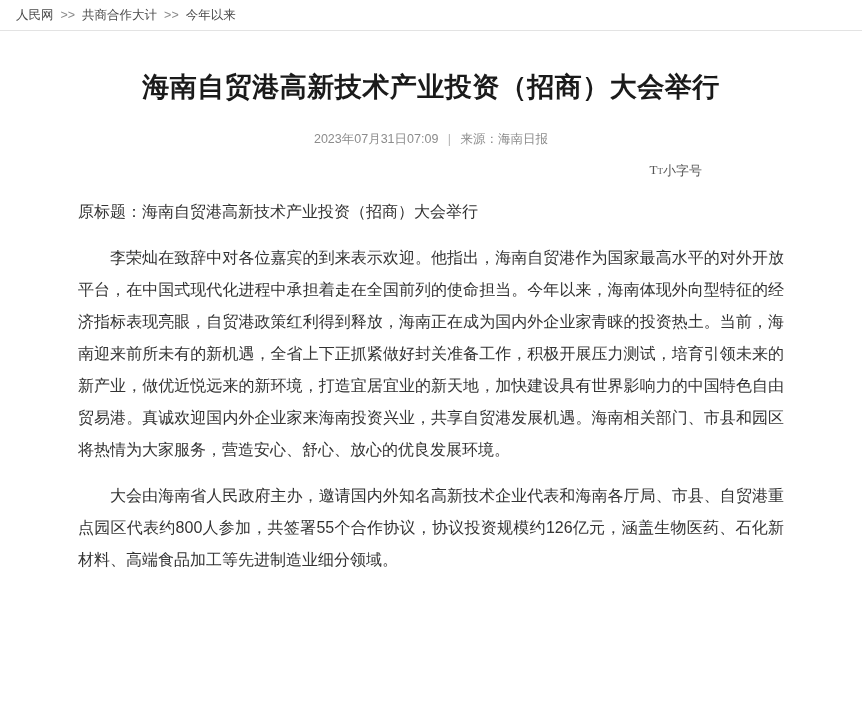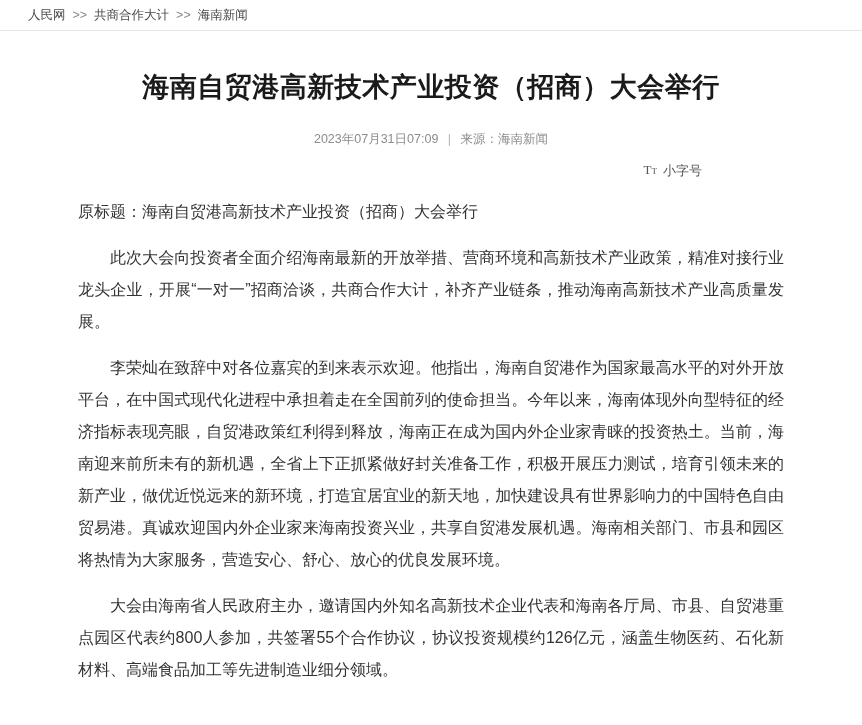--- a/index.html
+++ b/index.html
@@ -19,21 +19,21 @@
     width: 862px;
     height: 725px;
     background: #ffffff;
   }
   
   .breadcrumb-bar {
     height: 30px;
     border-bottom: 1px solid #e3e3e3;
     display: flex;
     align-items: center;
-    padding-left: 28px;
+    padding-left: 16px;
     font-size: 12.5px;
     color: #4a4a4a;
     background: #ffffff;
   }
   .breadcrumb-bar a,
   .breadcrumb-bar span.crumb {
     color: #4a4a4a;
     text-decoration: none;
     white-space: nowrap;
   }
@@ -71,21 +71,20 @@
     margin: 0 6px;
     color: #b5b5b5;
   }
   
   .fontsize-ctrl {
     display: flex;
     align-items: flex-start;
     justify-content: flex-end;
     margin-top: 14px;
     padding-right: 100px;
-    gap: 6px;
     font-size: 13px;
     color: #555555;
     cursor: pointer;
     user-select: none;
   }
   .fontsize-ctrl .tt-icon {
     font-size: 13px;
     color: #555555;
     font-family: "Liberation Serif", serif;
     line-height: 1;
@@ -118,40 +117,39 @@
 </head>
 <body>
 
 <div class="page">
 
   <div class="breadcrumb-bar">
     <a href="#" class="crumb">人民网</a>
     <span class="sep">&gt;&gt;</span>
     <a href="#" class="crumb">共商合作大计</a>
     <span class="sep">&gt;&gt;</span>
-    <a href="#" class="crumb">海南新闻</a>
+    <a href="#" class="crumb">今年以来</a>
   </div>
 
   <div class="article">
     <h1 class="headline">海南自贸港高新技术产业投资（招商）大会举行</h1>
     <div class="meta">
       <span>2023年07月31日07:09</span>
       <span class="divider">|</span>
-      <span>来源：海南新闻</span>
+      <span>来源：海南日报</span>
     </div>
 
     <div class="fontsize-ctrl">
       <span class="tt-icon">T<span class="small">T</span></span>
       <span>小字号</span>
     </div>
   </div>
 
   <div class="body-wrap">
     <p class="para origin-title">
       <span>原标题：</span><span>海南自贸港高新技术产业投资（招商）大会举行</span>
     </p>
-    <p class="para indent">此次大会向投资者全面介绍海南最新的开放举措、营商环境和高新技术产业政策，精准对接行业龙头企业，开展“一对一”招商洽谈，共商合作大计，补齐产业链条，推动海南高新技术产业高质量发展。</p>
     <p class="para indent">李荣灿在致辞中对各位嘉宾的到来表示欢迎。他指出，海南自贸港作为国家最高水平的对外开放平台，在中国式现代化进程中承担着走在全国前列的使命担当。今年以来，海南体现外向型特征的经济指标表现亮眼，自贸港政策红利得到释放，海南正在成为国内外企业家青睐的投资热土。当前，海南迎来前所未有的新机遇，全省上下正抓紧做好封关准备工作，积极开展压力测试，培育引领未来的新产业，做优近悦远来的新环境，打造宜居宜业的新天地，加快建设具有世界影响力的中国特色自由贸易港。真诚欢迎国内外企业家来海南投资兴业，共享自贸港发展机遇。海南相关部门、市县和园区将热情为大家服务，营造安心、舒心、放心的优良发展环境。</p>
     <p class="para indent">大会由海南省人民政府主办，邀请国内外知名高新技术企业代表和海南各厅局、市县、自贸港重点园区代表约800人参加，共签署55个合作协议，协议投资规模约126亿元，涵盖生物医药、石化新材料、高端食品加工等先进制造业细分领域。</p>
 
   </div>
 
 </div>
 
 </body></html>

